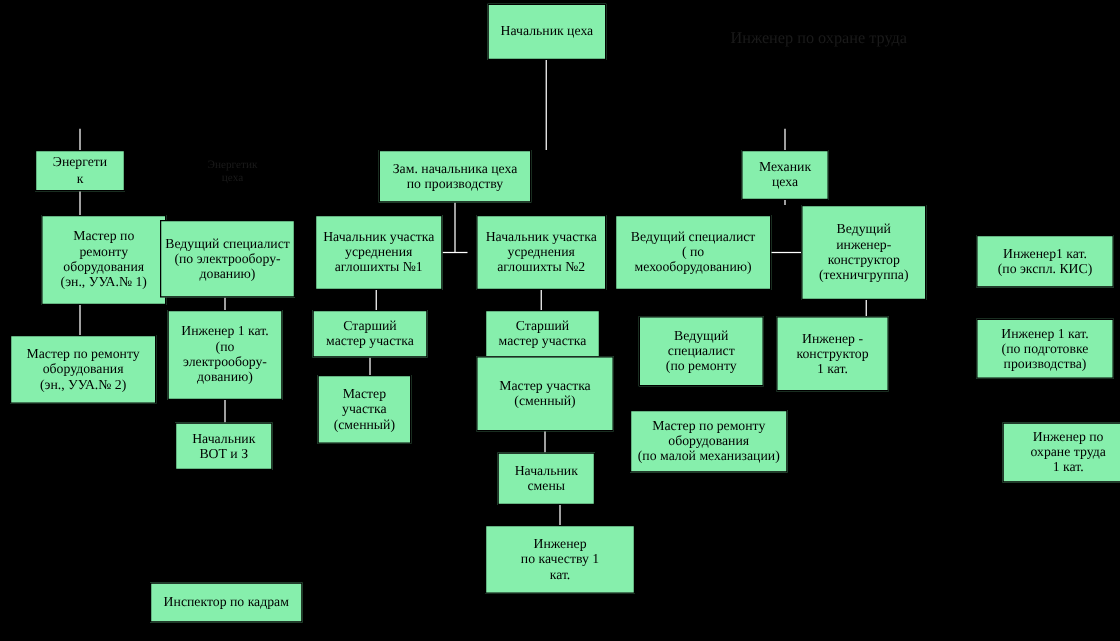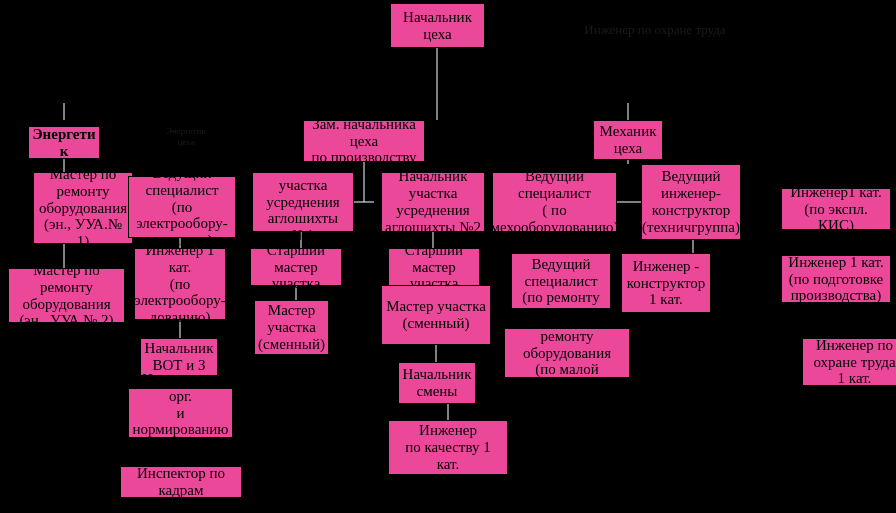--- a/index.html
+++ b/index.html
@@ -15,30 +15,30 @@
     font-family: "Liberation Serif", "DejaVu Serif", serif;
   }
   #chart {
     position: absolute;
     left: 0; top: 0;
     width: 896px;
     height: 513px;
   }
   .node {
     position: absolute;
-    background: #ec4899;
+    background: #86efac;
     color: #000000;
     border: 1px solid #000000;
     box-sizing: border-box;
     display: flex;
     align-items: center;
     justify-content: center;
     text-align: center;
     line-height: 1.12;
-    font-size: 15px;
+    font-size: 11px;
     padding: 2px 3px;
     white-space: pre-line;
     z-index: 3;
   }
   .node.ghost {
     background: transparent;
     border: none;
     color: #1a1a1a;
     z-index: 2;
   }
@@ -79,21 +79,21 @@
     <line x1="693" y1="240" x2="693" y2="253" stroke="#ffffff" stroke-width="1"></line>
 
     <line x1="180" y1="238" x2="180" y2="248" stroke="#ffffff" stroke-width="1"></line>
     <line x1="180" y1="320" x2="180" y2="338" stroke="#ffffff" stroke-width="1"></line>
 
     <line x1="64" y1="153" x2="64" y2="172" stroke="#ffffff" stroke-width="1"></line>
     <line x1="64" y1="244" x2="64" y2="268" stroke="#ffffff" stroke-width="1"></line>
   </svg>
 <div class="node" style="left: 390px; top: 3px; width: 95px; height: 45px;">Начальник цеха</div>
     <div class="node ghost" style="left: 580px; top: 22px; width: 150px; height: 16px; font-size: 13px;">Инженер по охране труда</div>
-    <div class="node" style="left: 28px; top: 126px; width: 72px; height: 33px; font-weight: bold;">Энергети
+    <div class="node" style="left: 28px; top: 120px; width: 72px; height: 33px;">Энергети
 к</div>
     <div class="node ghost" style="left: 150px; top: 120px; width: 72px; height: 33px; font-size: 9px;">Энергетик
 цеха</div>
     <div class="node" style="left: 303px; top: 120px; width: 122px; height: 42px;">Зам. начальника цеха
 по производству</div>
     <div class="node" style="left: 593px; top: 120px; width: 70px; height: 40px;">Механик
 цеха</div>
     <div class="node" style="left: 33px; top: 172px; width: 100px; height: 72px;">Мастер по
 ремонту
 оборудования
@@ -139,23 +139,20 @@
     <div class="node" style="left: 254px; top: 300px; width: 75px; height: 55px;">Мастер
 участка
 (сменный)</div>
     <div class="node" style="left: 381px; top: 285px; width: 110px; height: 60px;">Мастер участка
 (сменный)</div>
     <div class="node" style="left: 140px; top: 338px; width: 78px; height: 38px;">Начальник
 ВОТ и З</div>
     <div class="node" style="left: 504px; top: 328px; width: 126px; height: 50px;">Мастер по ремонту
 oборудования
 (по малой механизации)</div>
-    <div class="node" style="left: 128px; top: 388px; width: 105px; height: 50px;">Инженер по орг.
-и нормированию
-труда 1 кат.</div>
     <div class="node" style="left: 802px; top: 338px; width: 105px; height: 48px;">Инженер по
 охране труда
 1 кат.</div>
     <div class="node" style="left: 398px; top: 362px; width: 78px; height: 42px;">Начальник
 смены</div>
     <div class="node" style="left: 120px; top: 466px; width: 122px; height: 32px;">Инспектор по кадрам</div>
     <div class="node" style="left: 388px; top: 420px; width: 120px; height: 55px;">Инженер
 по качеству 1
 кат.</div>
   </div>

